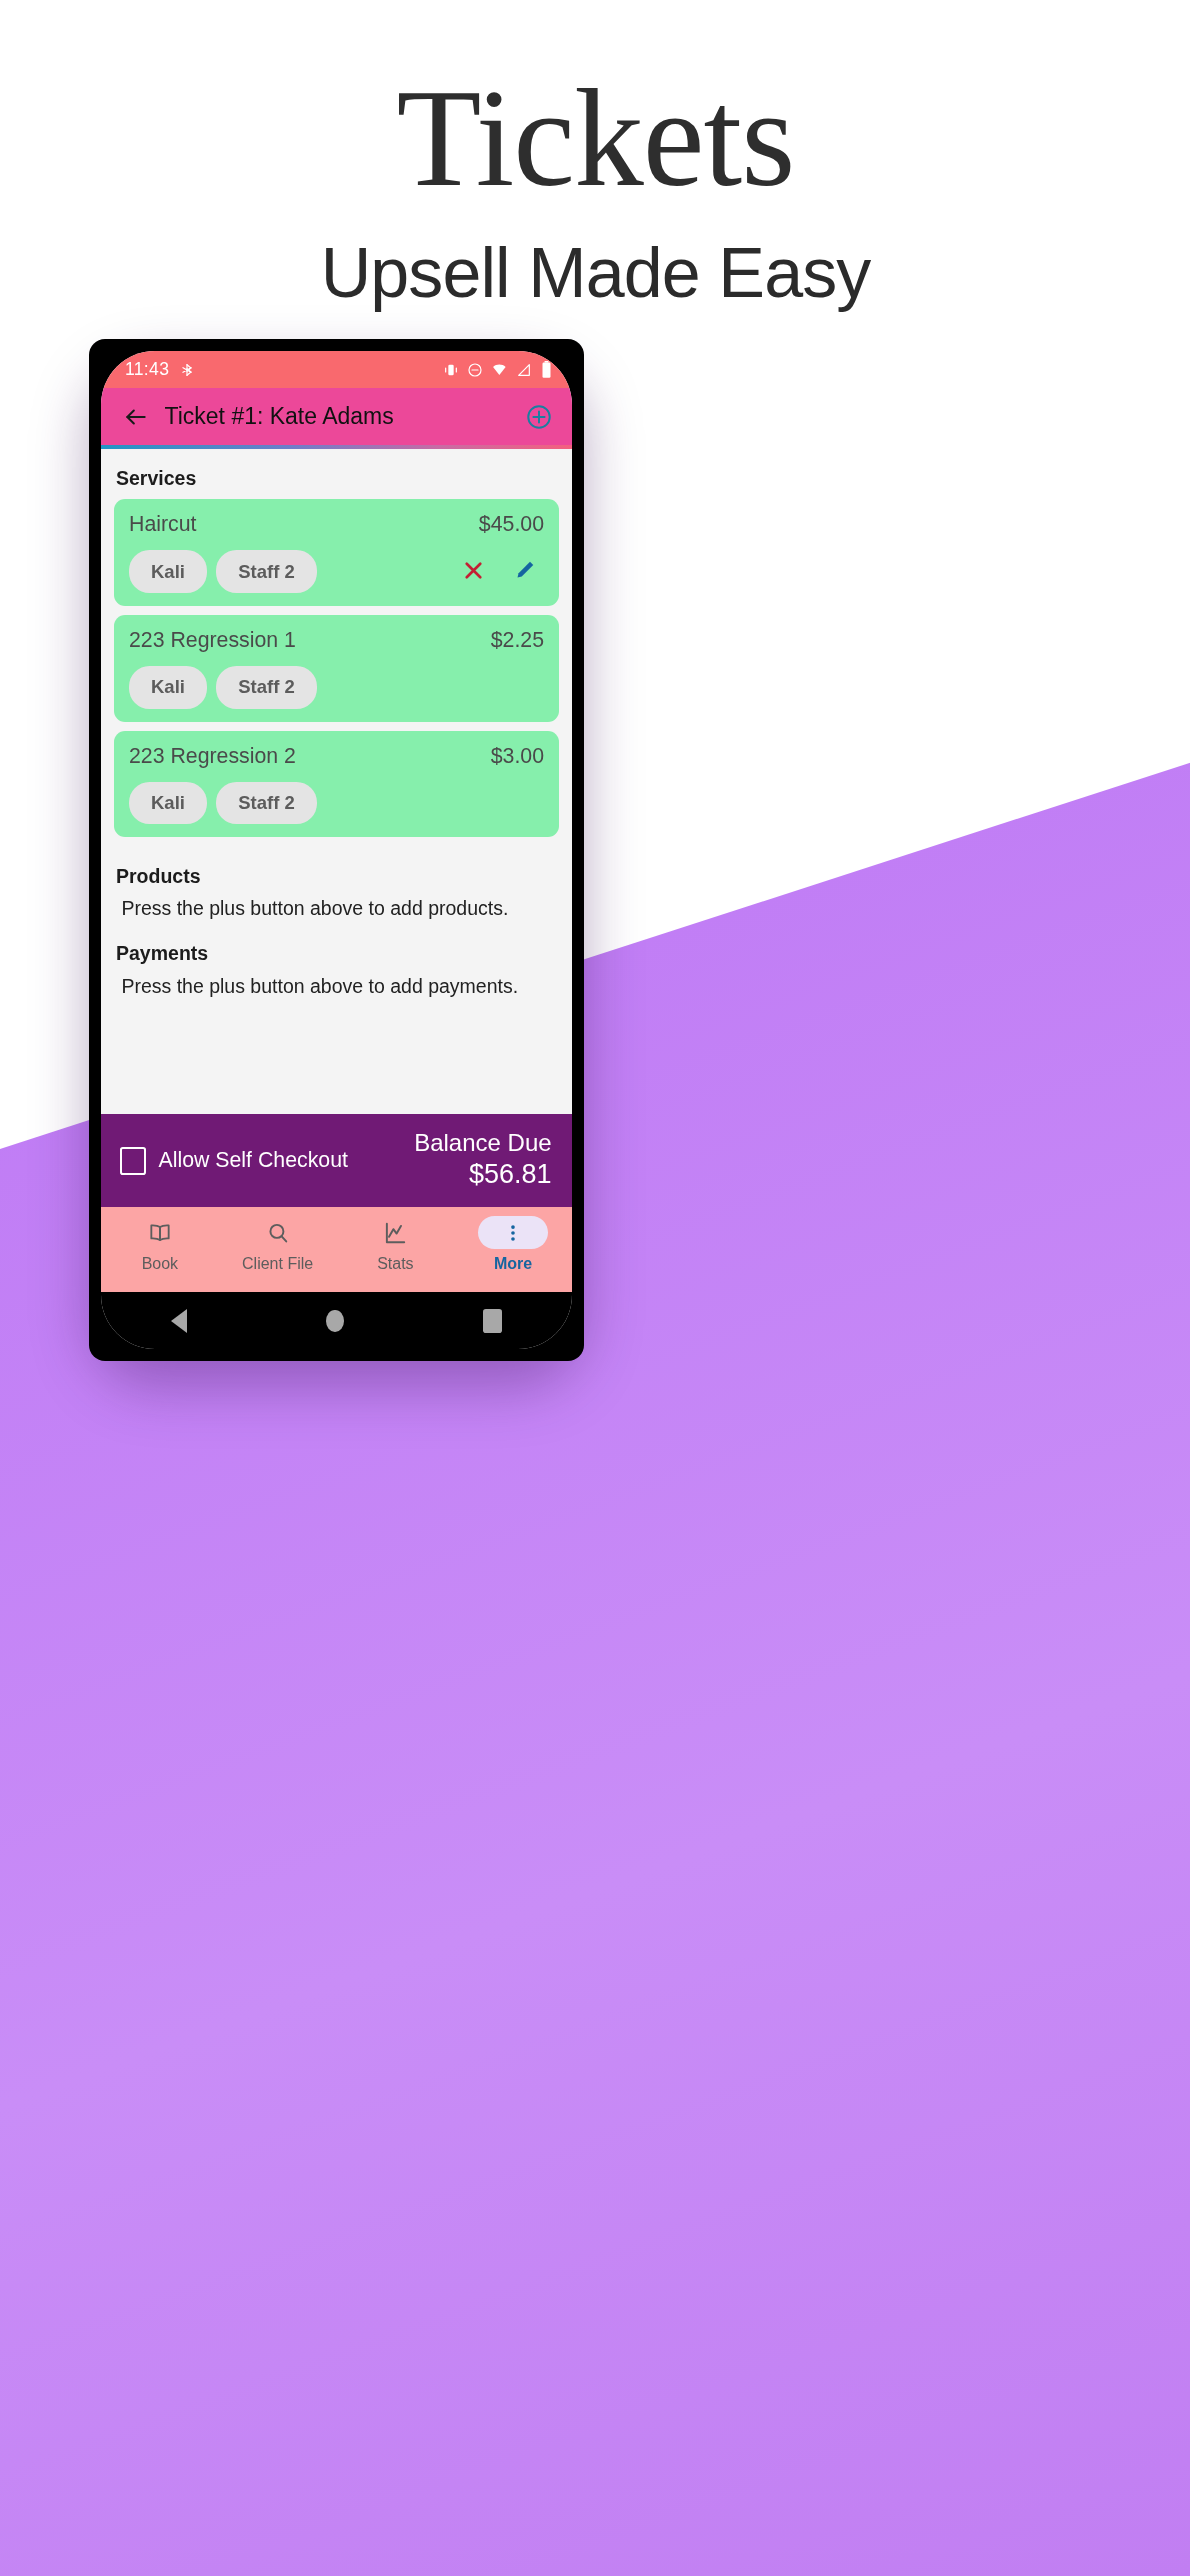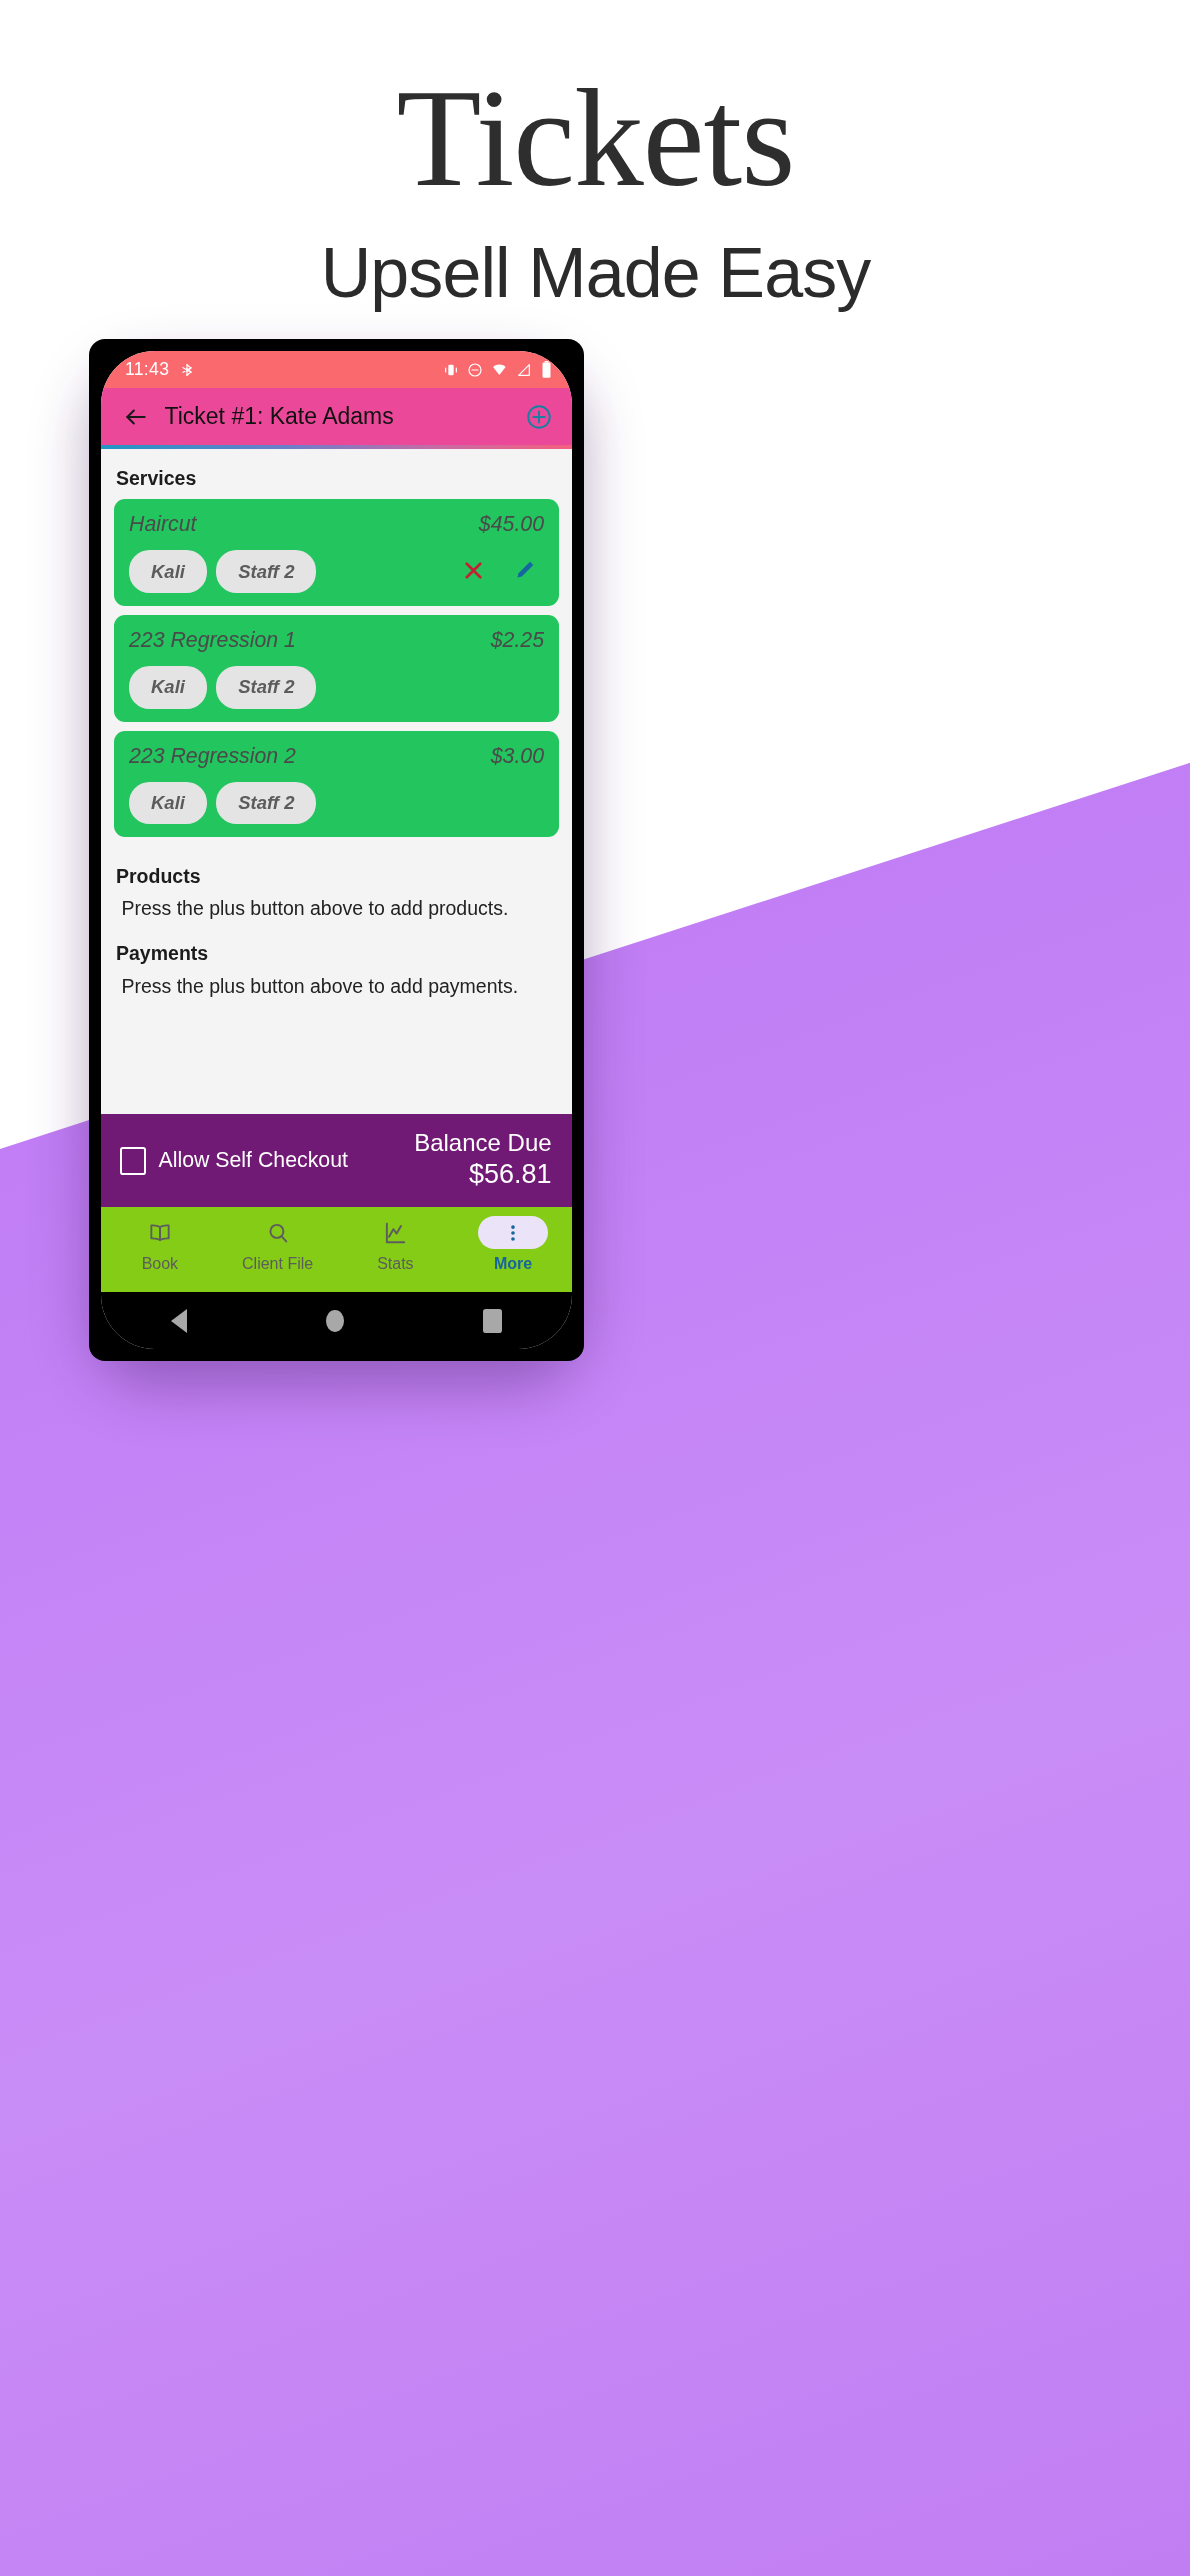--- a/index.html
+++ b/index.html
@@ -186,25 +186,24 @@
     padding: 18.5px 0 9.3px 15px;
   }
 
   .section-body {
     font-size: 19.5px;
     color: #222222;
     padding: 0 0 3.7px 20.4px;
   }
 
   .card {
-    background: #22c55e;
+    background: #86efac;
     border-radius: 11px;
     margin: 0 13px 9.3px 13px;
     padding: 13px 15px 13px 15px;
-    font-style: italic;
   }
 
   .card-top {
     display: flex;
     align-items: baseline;
     justify-content: space-between;
   }
 
   .card-name {
     font-size: 21.3px;
@@ -283,21 +282,21 @@
   }
 
   .balance-amount {
     font-size: 27px;
     color: #ffffff;
     line-height: 1.25;
   }
 
   
   .bottom-nav {
-    background: #84cc16;
+    background: #fca5a5;
     height: 85px;
     display: flex;
     align-items: flex-start;
     justify-content: space-around;
     padding-top: 9.3px;
     flex: 0 0 auto;
   }
 
   .nav-item {
     display: flex;

